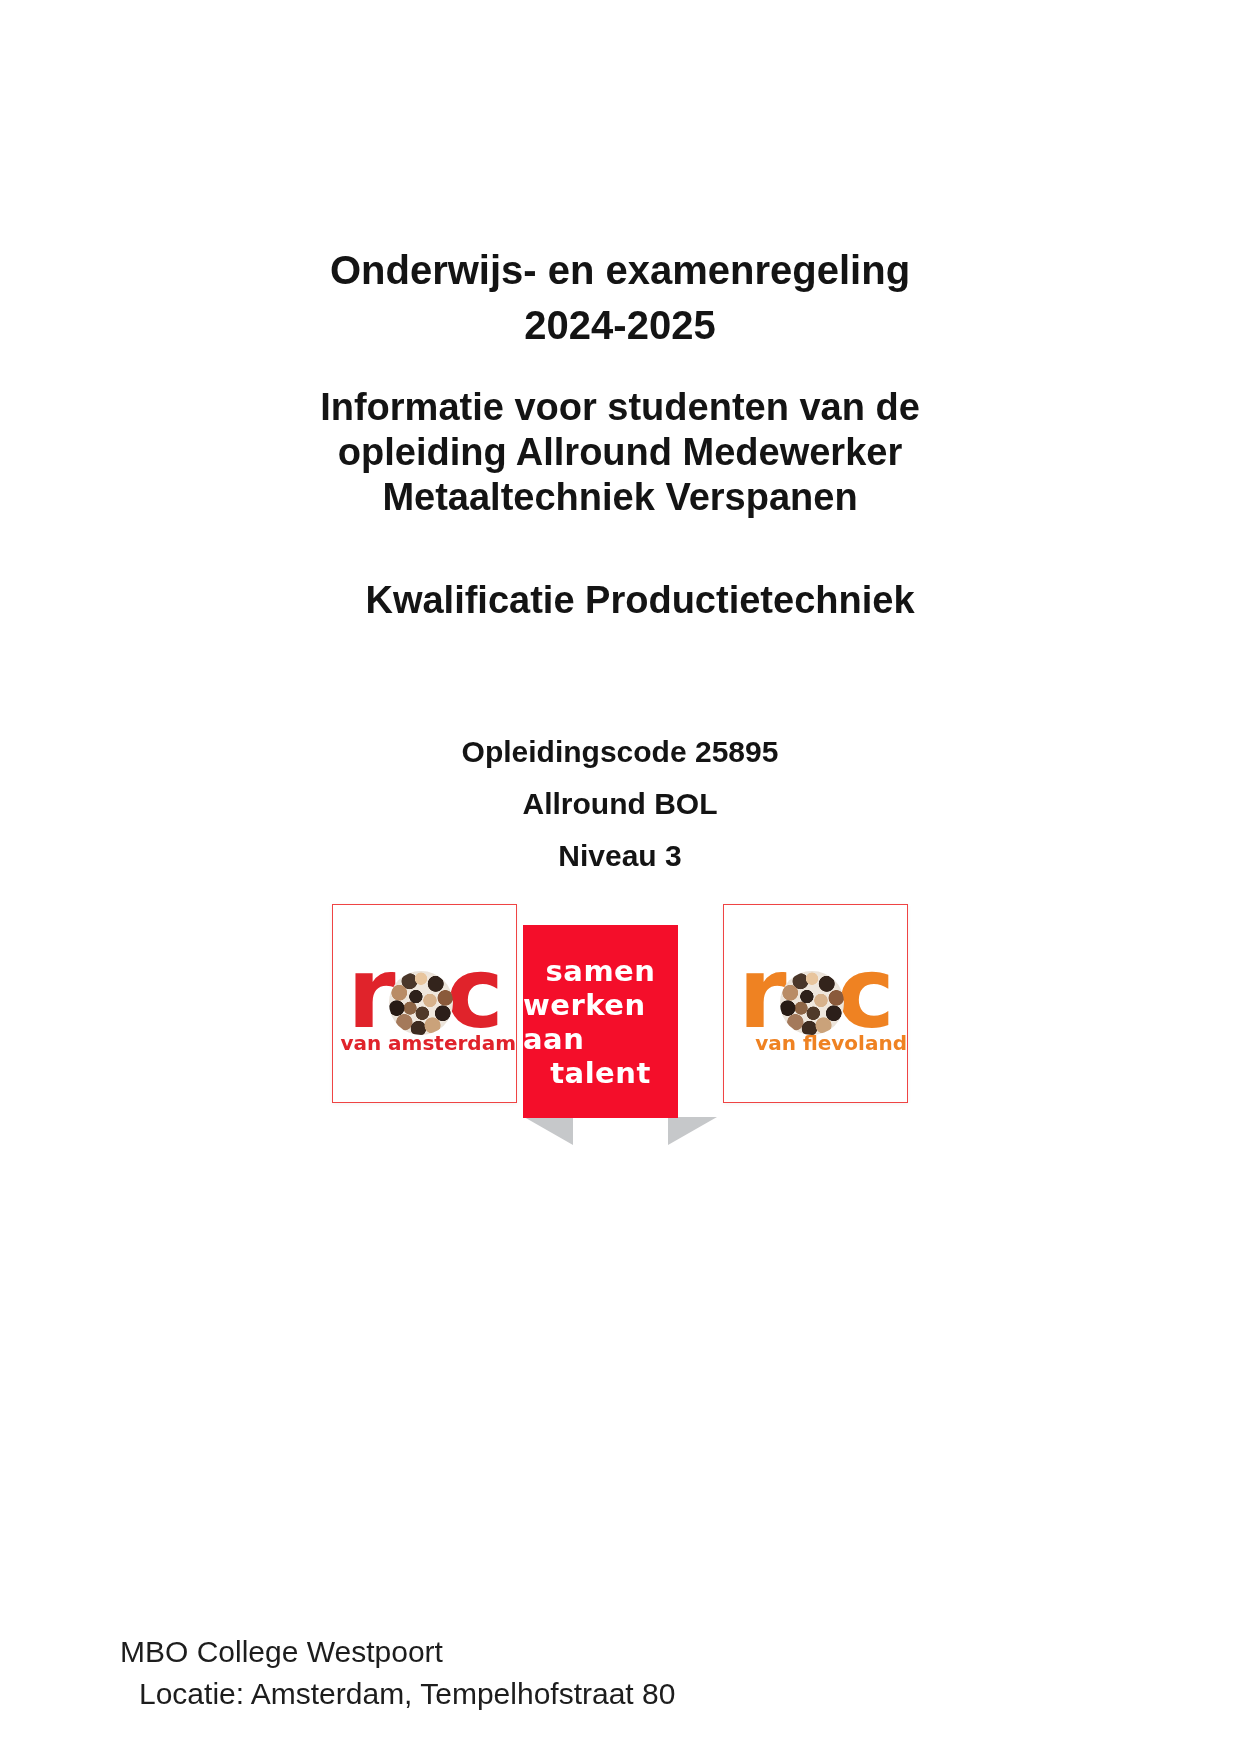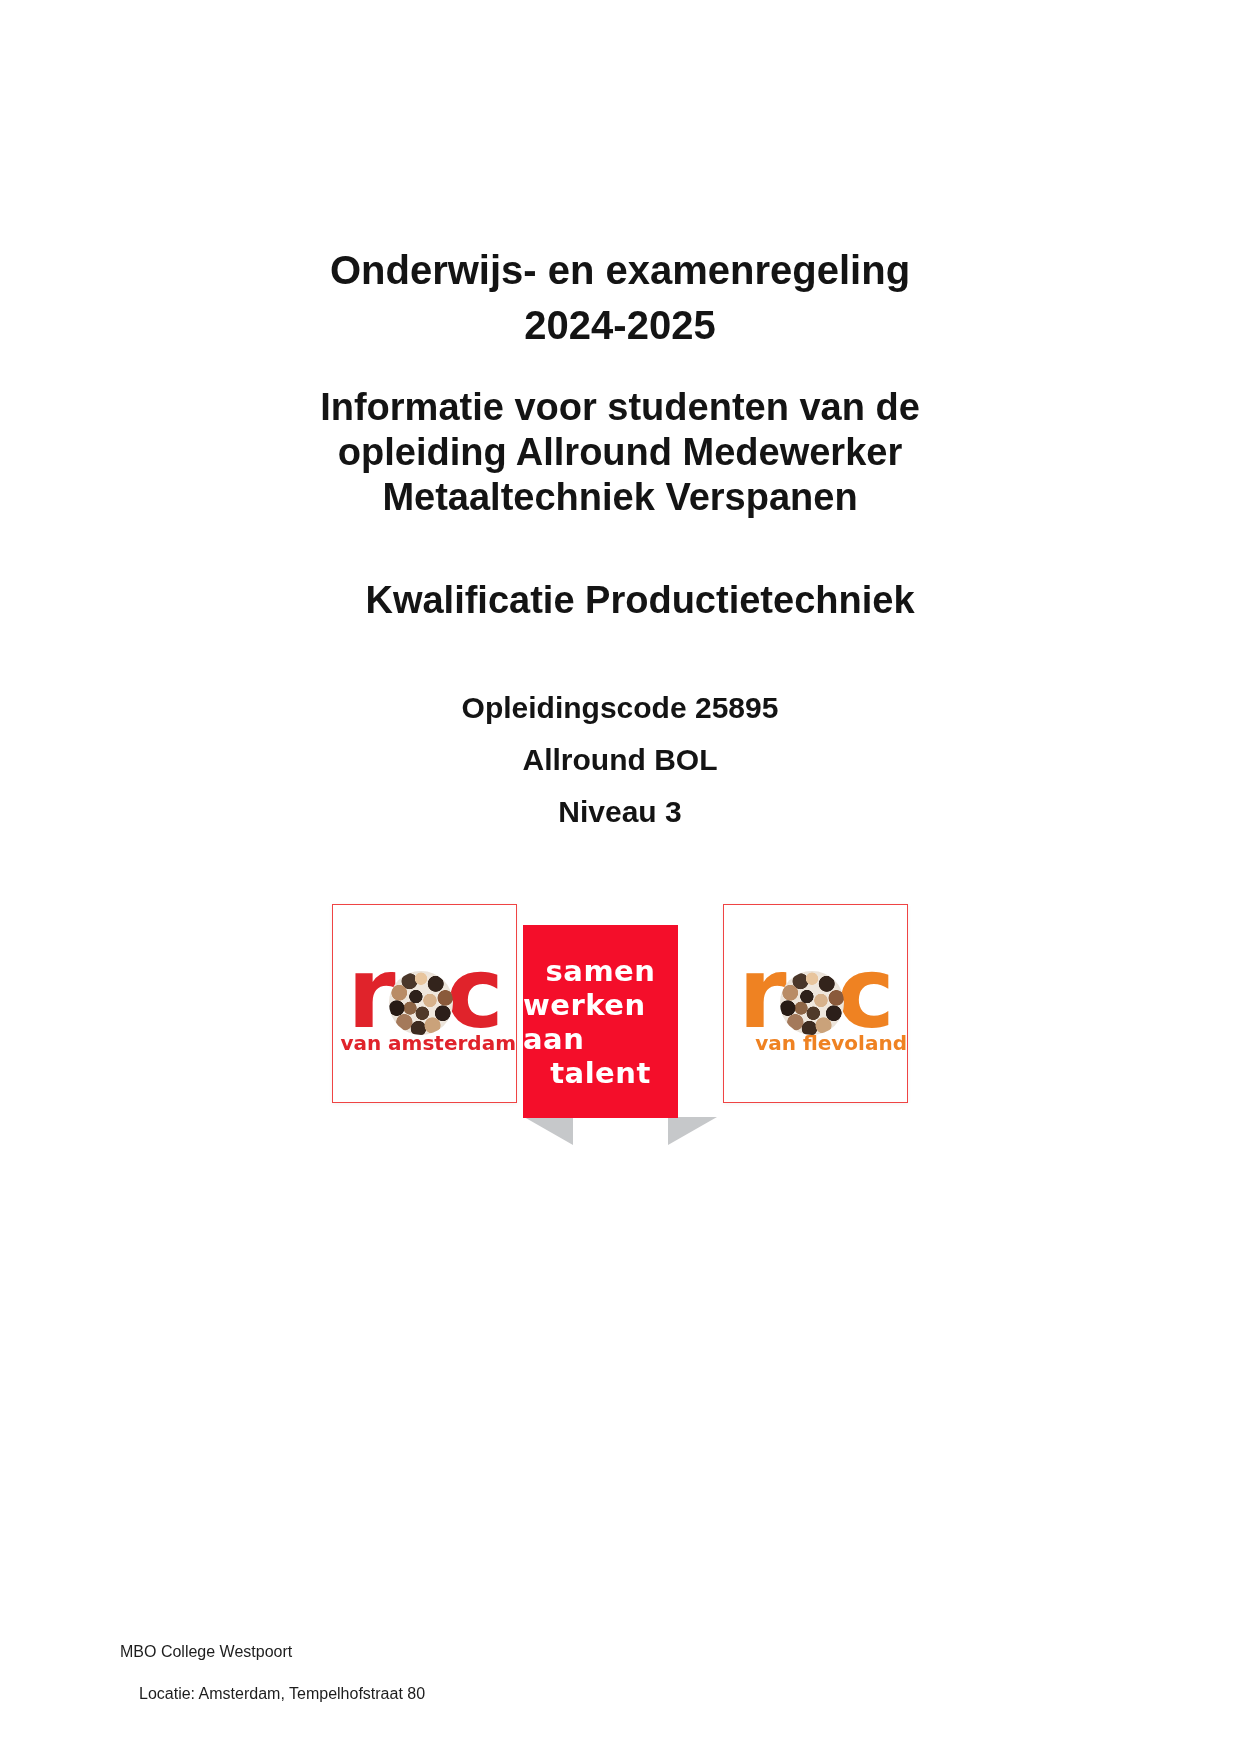--- a/index.html
+++ b/index.html
@@ -4,21 +4,21 @@
 <style>
   html,body{margin:0;padding:0;background:#ffffff;}
   .page{
     position:relative;
     width:1240px;height:1755px;
     background:#ffffff;
     font-family:"Liberation Sans", sans-serif;
     color:#161616;
     overflow:hidden;
   }
-  .centered{position:absolute;left:0;width:1240px;text-align:center;}
+  .centered{position:absolute;left:0;width:1240px;text-align:center;margin-top:44px;}
 
   .title{top:243px;font-size:40px;line-height:55px;font-weight:bold;color:#141414;}
   .subtitle{top:385px;font-size:38px;line-height:45px;font-weight:bold;color:#141414;text-align:center;}
   .qualification{top:578px;font-size:38px;line-height:44px;font-weight:bold;color:#141414;padding-left:20px;}
   .detail{font-size:30px;line-height:40px;font-weight:bold;color:#141414;}
   .detail.code{top:688px;}
   .detail.leerweg{top:740px;}
   .detail.niveau{top:792px;}
 
   
@@ -73,21 +73,21 @@
   }
   .slogan-line{
     font-family:"DejaVu Sans", sans-serif;font-weight:bold;
     font-size:29px;line-height:34px;color:#ffffff;letter-spacing:0.5px;
   }
   .fold{position:absolute;top:1117px;width:49px;height:28px;background:#c6c8ca;z-index:2;}
   .fold.left{left:524px;clip-path:polygon(0 0,100% 0,100% 100%);}
   .fold.right{left:668px;clip-path:polygon(0 0,100% 0,0 100%);}
 
   
-  .footer-line{position:absolute;left:120px;font-size:16px;line-height:30px;color:#1d1d1d;}
+  .footer-line{position:absolute;left:120px;font-size:30px;line-height:30px;color:#1d1d1d;}
   .footer-line.l1{top:1637px;}
   .footer-line.l2{top:1679px;margin-left:19px;}
 </style>
 </head>
 <body>
 
 <div class="page">
 
   <h1 class="centered title" style="margin:0;">
     <div>Onderwijs- en examenregeling</div>

